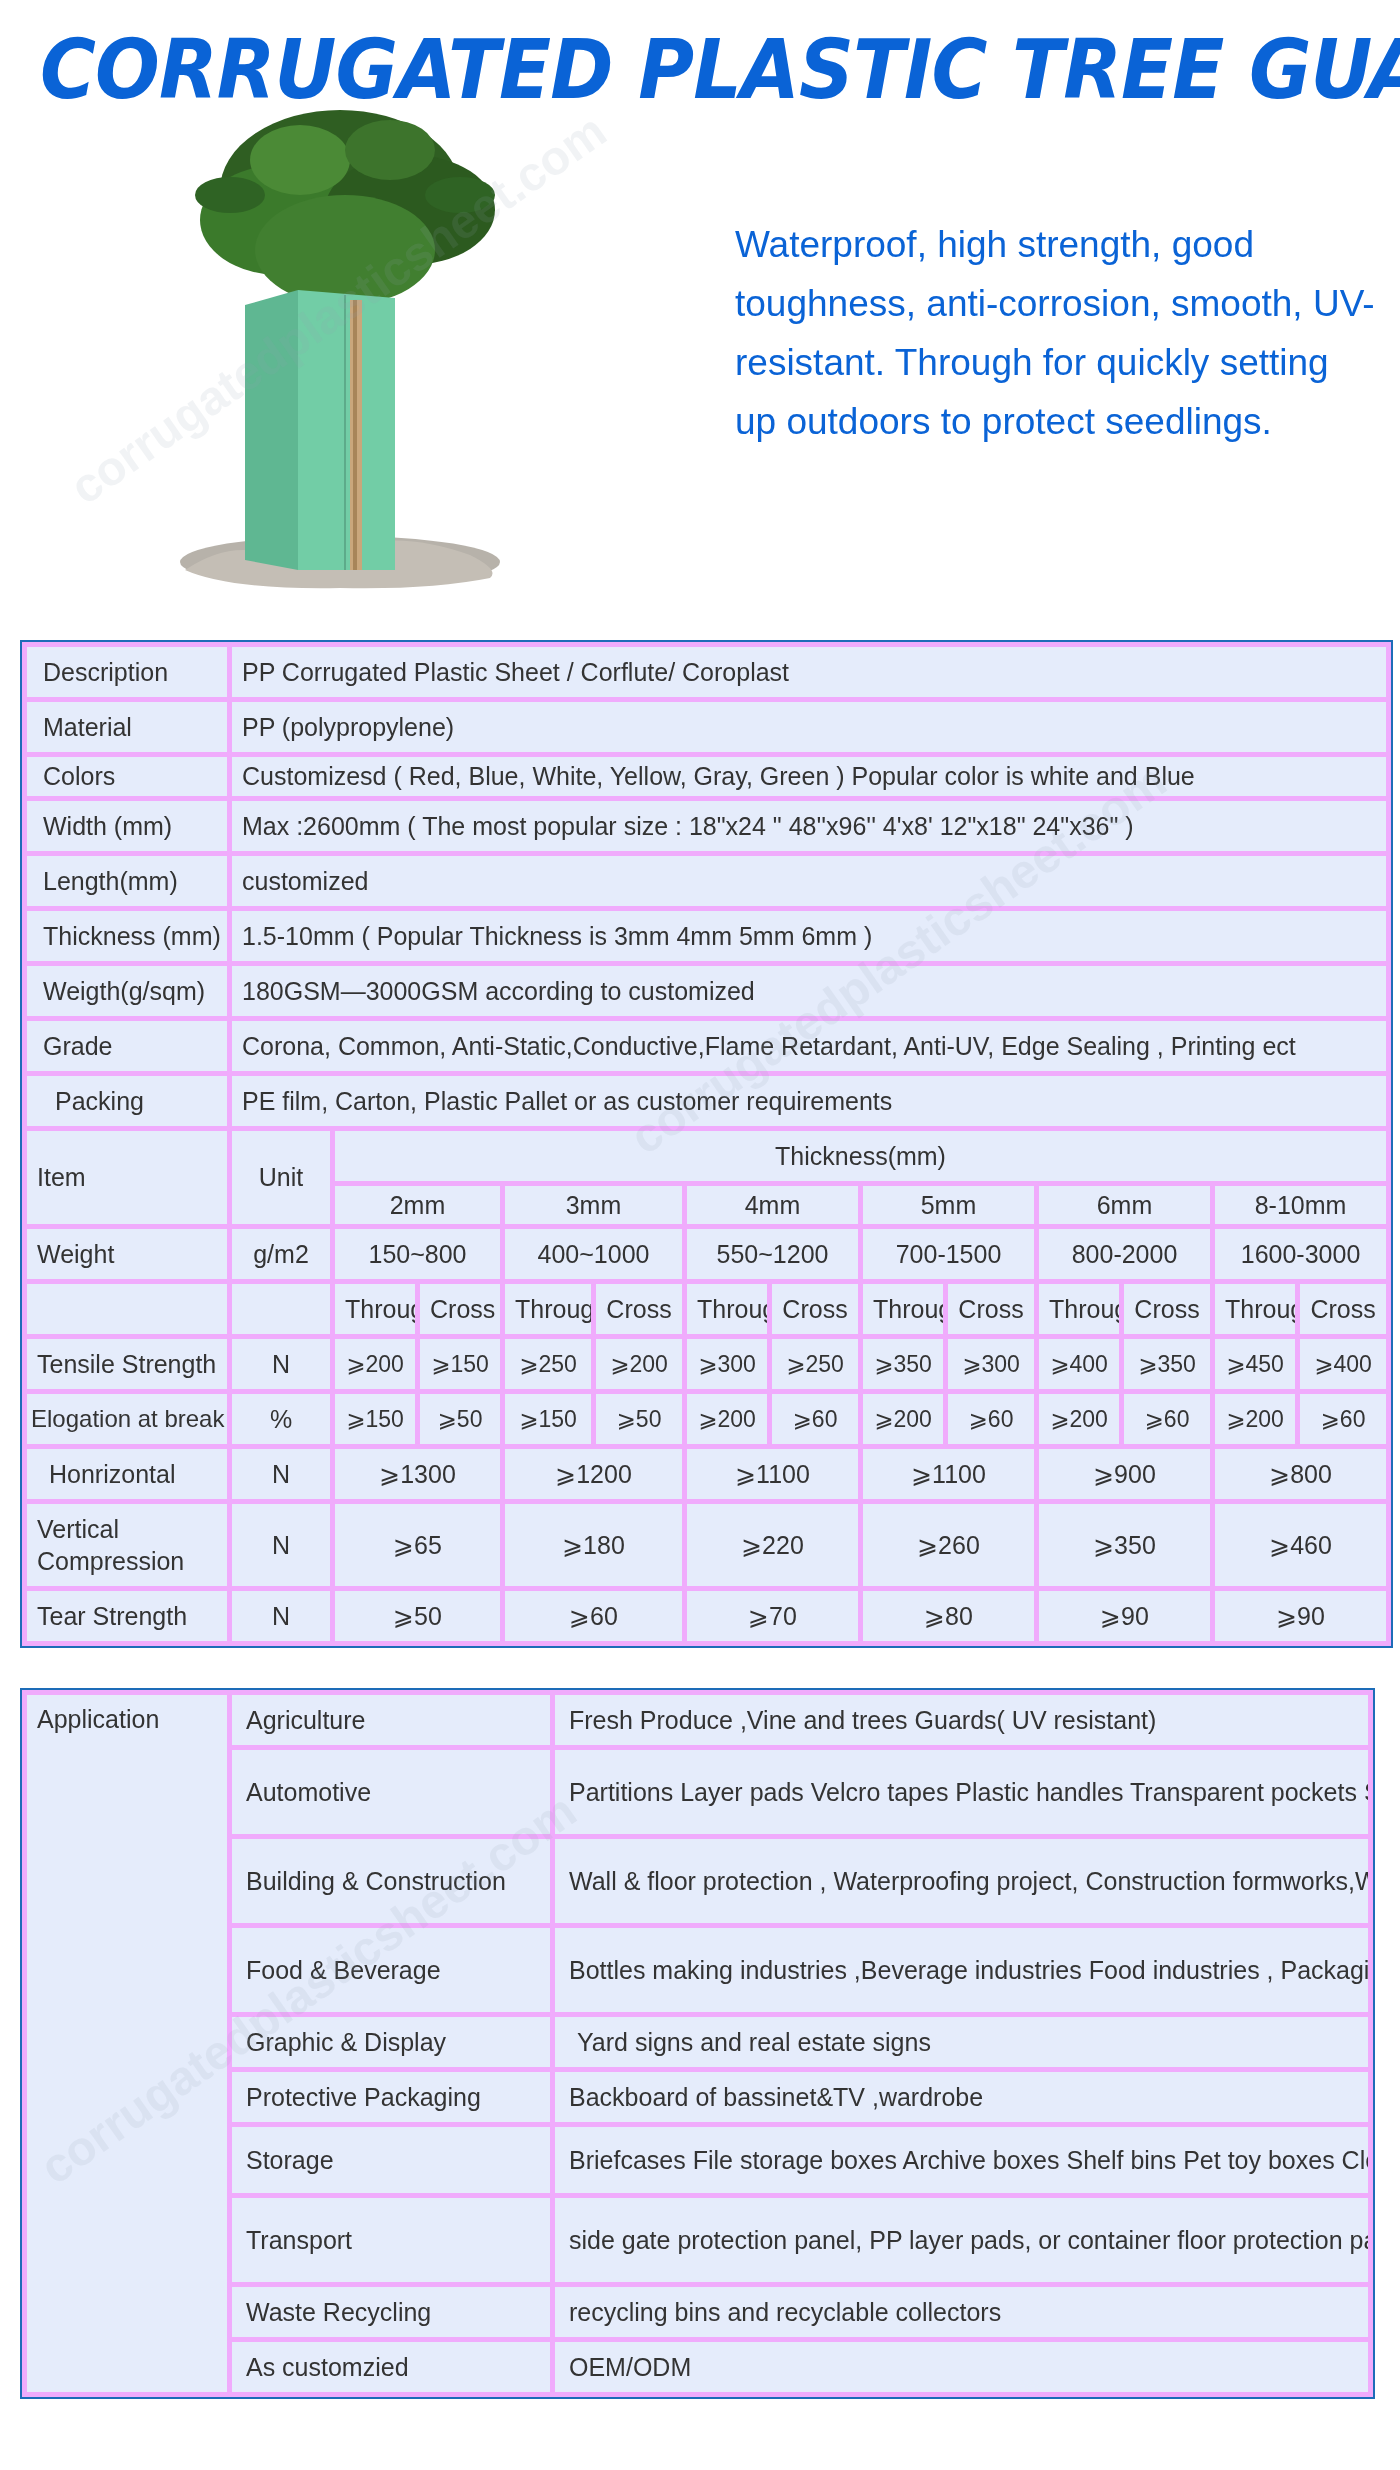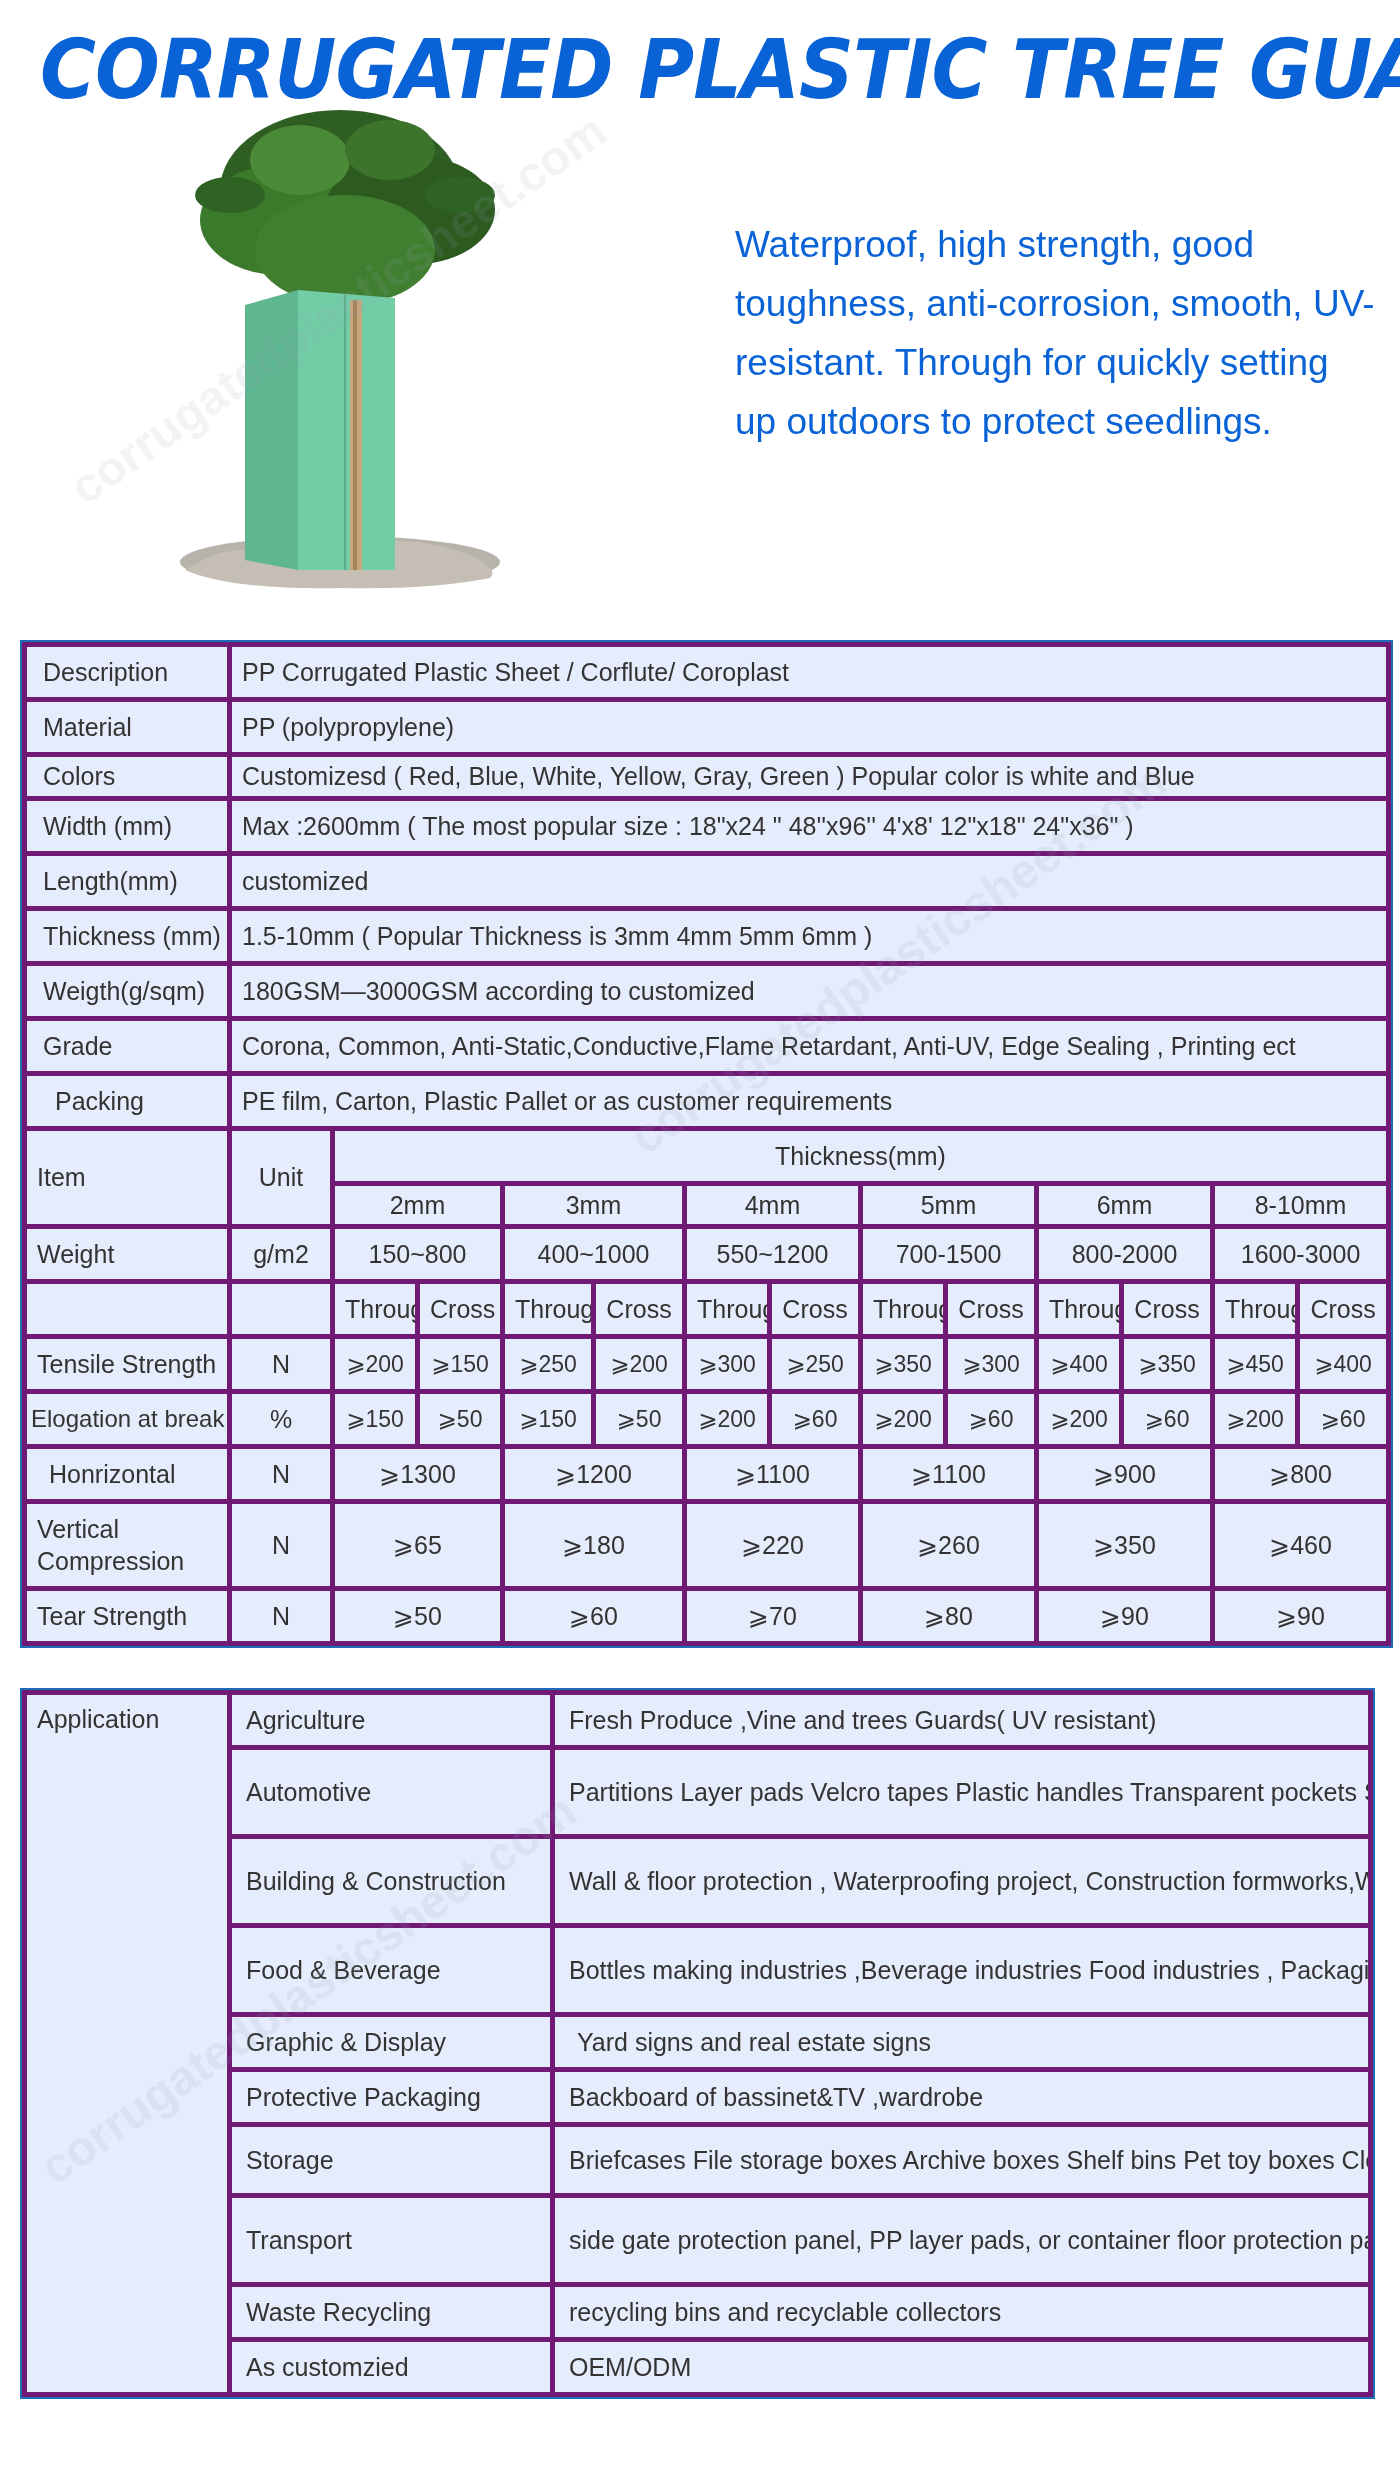--- a/index.html
+++ b/index.html
@@ -8,21 +8,21 @@
   .title { position:absolute; left:40px; top:22px; width:1330px; margin:0;
            font-size:82px; font-weight:bold; font-style:italic; color:#0a63d6;
            letter-spacing:-1px; white-space:nowrap; transform:scaleX(0.93); transform-origin:left top;
            font-family:"DejaVu Sans", sans-serif; }
   .hero { position:absolute; left:170px; top:100px; width:340px; height:490px; }
   .tagline { position:absolute; left:735px; top:215px; width:640px; margin:0;
              font-size:37px; line-height:59px; color:#0a63d6; }
   .watermark { position:absolute; color:rgba(150,160,180,0.13); font-size:48px; font-weight:bold;
                transform:rotate(-35deg); transform-origin:left top; white-space:nowrap; pointer-events:none; }
   table.spec { position:absolute; border-collapse:separate; border-spacing:5px;
-               border:2px solid #1d6cb8; background:#701a75; table-layout:fixed; }
+               border:2px solid #1d6cb8; background:#f0abfc; table-layout:fixed; }
   table.spec td { background:#e5ecfb; color:#333333; font-size:25px; padding:0 10px;
                   vertical-align:middle; overflow:hidden; white-space:nowrap; }
   td.lbl { color:#1c6fd1; }
   td.c { text-align:center; }
   td.small { font-size:21px; padding:0 2px; }
   td.wrap { white-space:normal; line-height:32px; }
   #t1 { left:20px; top:640px; width:1355px; }
   #t1 tr { height:50px; }
   #t2 { left:20px; top:1688px; width:1355px; }
 </style>

